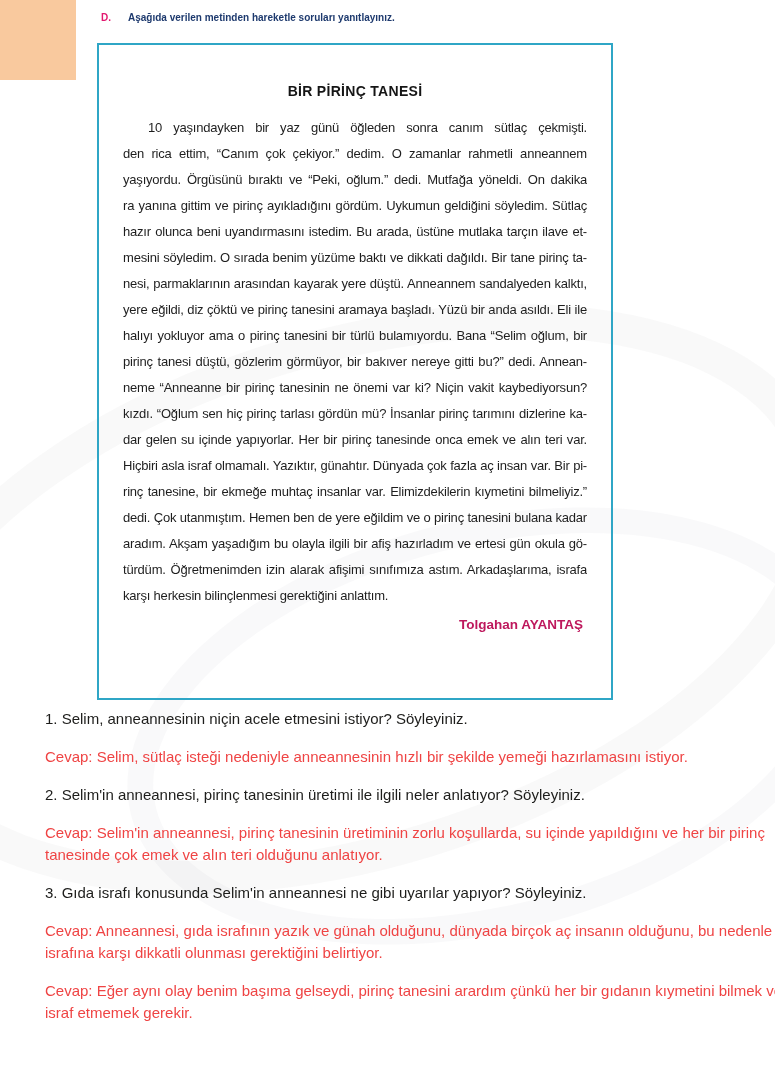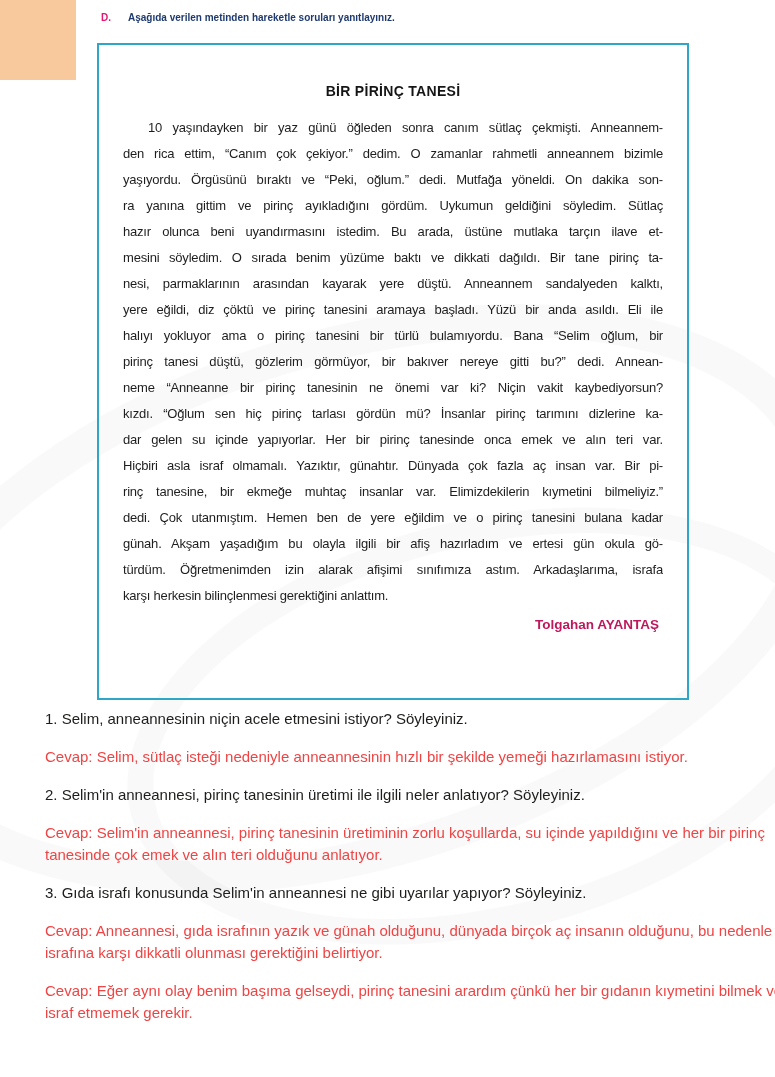--- a/index.html
+++ b/index.html
@@ -13,21 +13,21 @@
   #swoosh-1{width:920px;height:470px;left:-140px;top:330px;border:34px solid rgba(110,110,118,0.045);transform:rotate(-17deg);}
   #swoosh-2{width:680px;height:360px;left:120px;top:520px;border:26px solid rgba(110,110,118,0.04);transform:rotate(-14deg);}
 
   .corner-block{position:absolute;left:0;top:0;width:76px;height:80px;background:#f9c99e;z-index:2;}
 
   .section-header{position:absolute;left:101px;top:9px;z-index:3;font-size:10px;font-weight:bold;line-height:18px;}
   .section-letter{color:#e2186f;display:inline-block;margin-right:17px;}
   .section-instruction{color:#1e3a6e;}
 
   .passage-box{
-    position:absolute;left:97px;top:43px;width:592px;height:657px;z-index:3;
+    position:absolute;left:97px;top:43px;width:516px;height:657px;z-index:3;
     border:2px solid #2fa6c6;box-sizing:border-box;
     padding:38px 24px 0 24px;background:transparent;
   }
   .passage-title{text-align:center;font-weight:bold;font-size:14px;letter-spacing:0.3px;color:#151515;margin:0 0 16px 0;}
   .passage-body{font-size:13px;line-height:26px;letter-spacing:-0.2px;color:#1e1e1e;}
   .pline{text-align:justify;text-align-last:justify;height:26px;overflow:hidden;}
   .pline.first{text-indent:25px;}
   .pline.last{text-align-last:left;}
   .passage-author{text-align:right;font-weight:bold;font-size:13.5px;margin-top:8px;padding-right:4px;color:#be185d;}
 
@@ -59,21 +59,21 @@
     <div class="pline">nesi, parmaklarının arasından kayarak yere düştü. Anneannem sandalyeden kalktı,</div>
     <div class="pline">yere eğildi, diz çöktü ve pirinç tanesini aramaya başladı. Yüzü bir anda asıldı. Eli ile</div>
     <div class="pline">halıyı yokluyor ama o pirinç tanesini bir türlü bulamıyordu. Bana “Selim oğlum, bir</div>
     <div class="pline">pirinç tanesi düştü, gözlerim görmüyor, bir bakıver nereye gitti bu?” dedi. Annean-</div>
     <div class="pline">neme “Anneanne bir pirinç tanesinin ne önemi var ki? Niçin vakit kaybediyorsun?</div>
     <div class="pline">kızdı. “Oğlum sen hiç pirinç tarlası gördün mü? İnsanlar pirinç tarımını dizlerine ka-</div>
     <div class="pline">dar gelen su içinde yapıyorlar. Her bir pirinç tanesinde onca emek ve alın teri var.</div>
     <div class="pline">Hiçbiri asla israf olmamalı. Yazıktır, günahtır. Dünyada çok fazla aç insan var. Bir pi-</div>
     <div class="pline">rinç tanesine, bir ekmeğe muhtaç insanlar var. Elimizdekilerin kıymetini bilmeliyiz.”</div>
     <div class="pline">dedi. Çok utanmıştım. Hemen ben de yere eğildim ve o pirinç tanesini bulana kadar</div>
-    <div class="pline">günah. Akşam yaşadığım bu olayla ilgili bir afiş hazırladım ve ertesi gün okula gö-</div>
+    <div class="pline">aradım. Akşam yaşadığım bu olayla ilgili bir afiş hazırladım ve ertesi gün okula gö-</div>
     <div class="pline">türdüm. Öğretmenimden izin alarak afişimi sınıfımıza astım. Arkadaşlarıma, israfa</div>
     <div class="pline last">karşı herkesin bilinçlenmesi gerektiğini anlattım.</div>
   </div>
   <div class="passage-author">Tolgahan AYANTAŞ</div>
 </div>
 
 <div class="qa-section">
   <p class="question">1. Selim, anneannesinin niçin acele etmesini istiyor? Söyleyiniz.</p>
   <p class="answer">Cevap: Selim, sütlaç isteği nedeniyle anneannesinin hızlı bir şekilde yemeği hazırlamasını istiyor.</p>
   <p class="question">2. Selim'in anneannesi, pirinç tanesinin üretimi ile ilgili neler anlatıyor? Söyleyiniz.</p>

